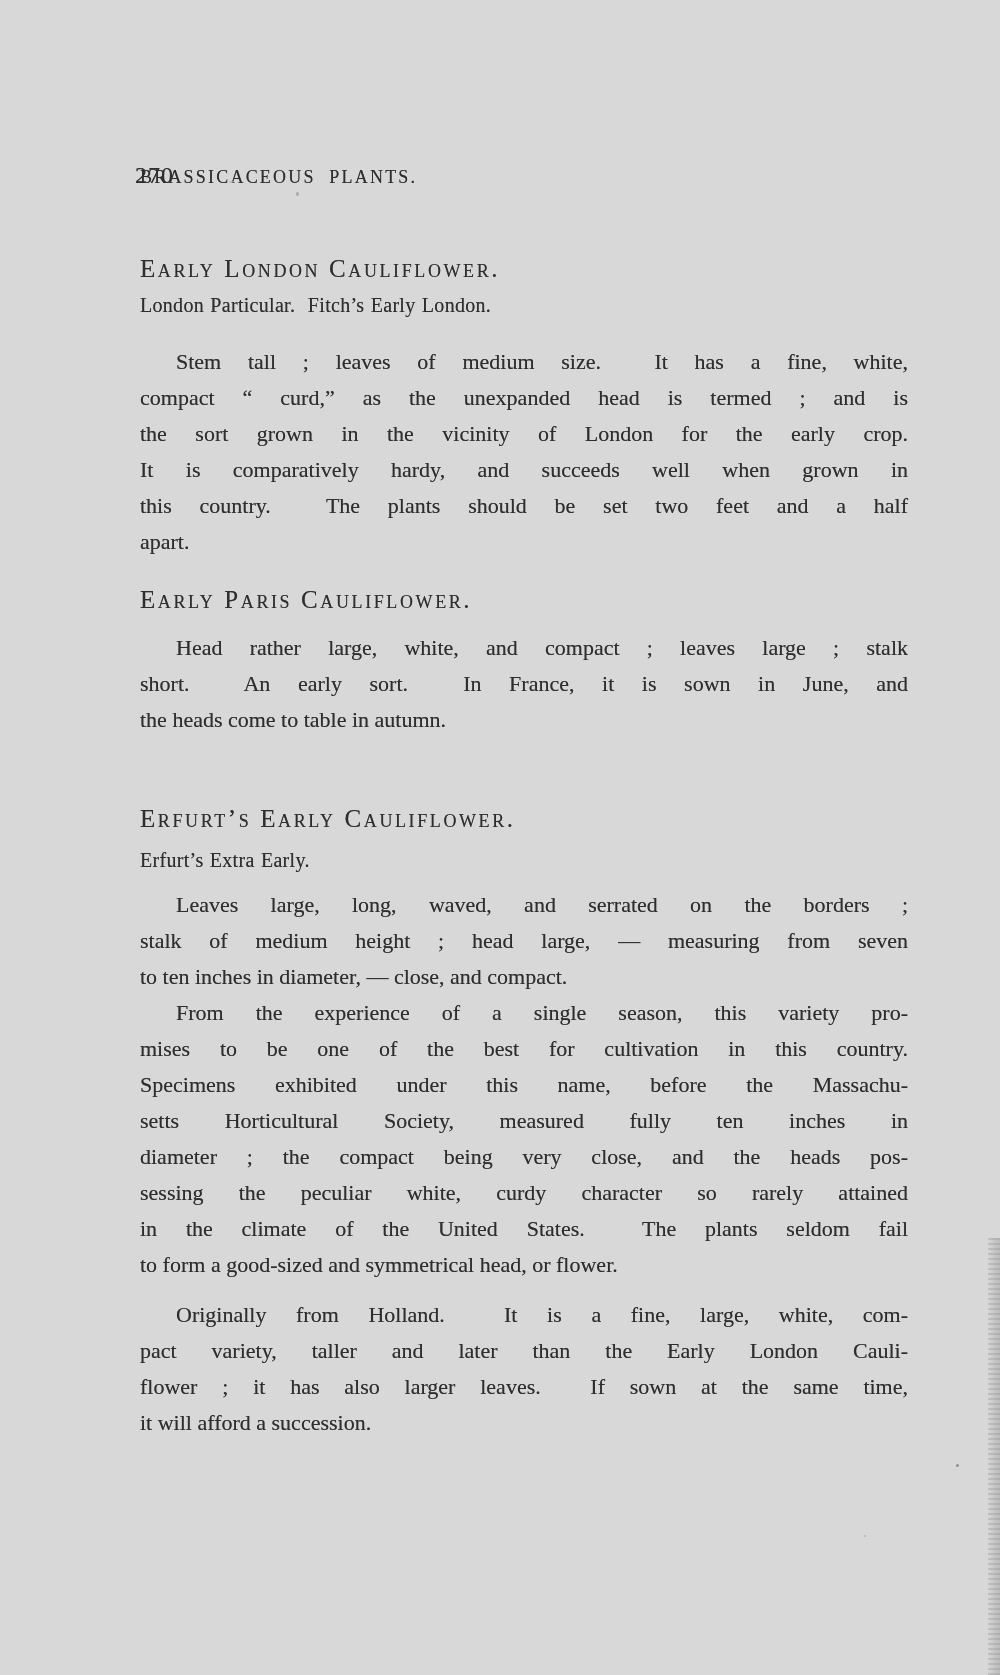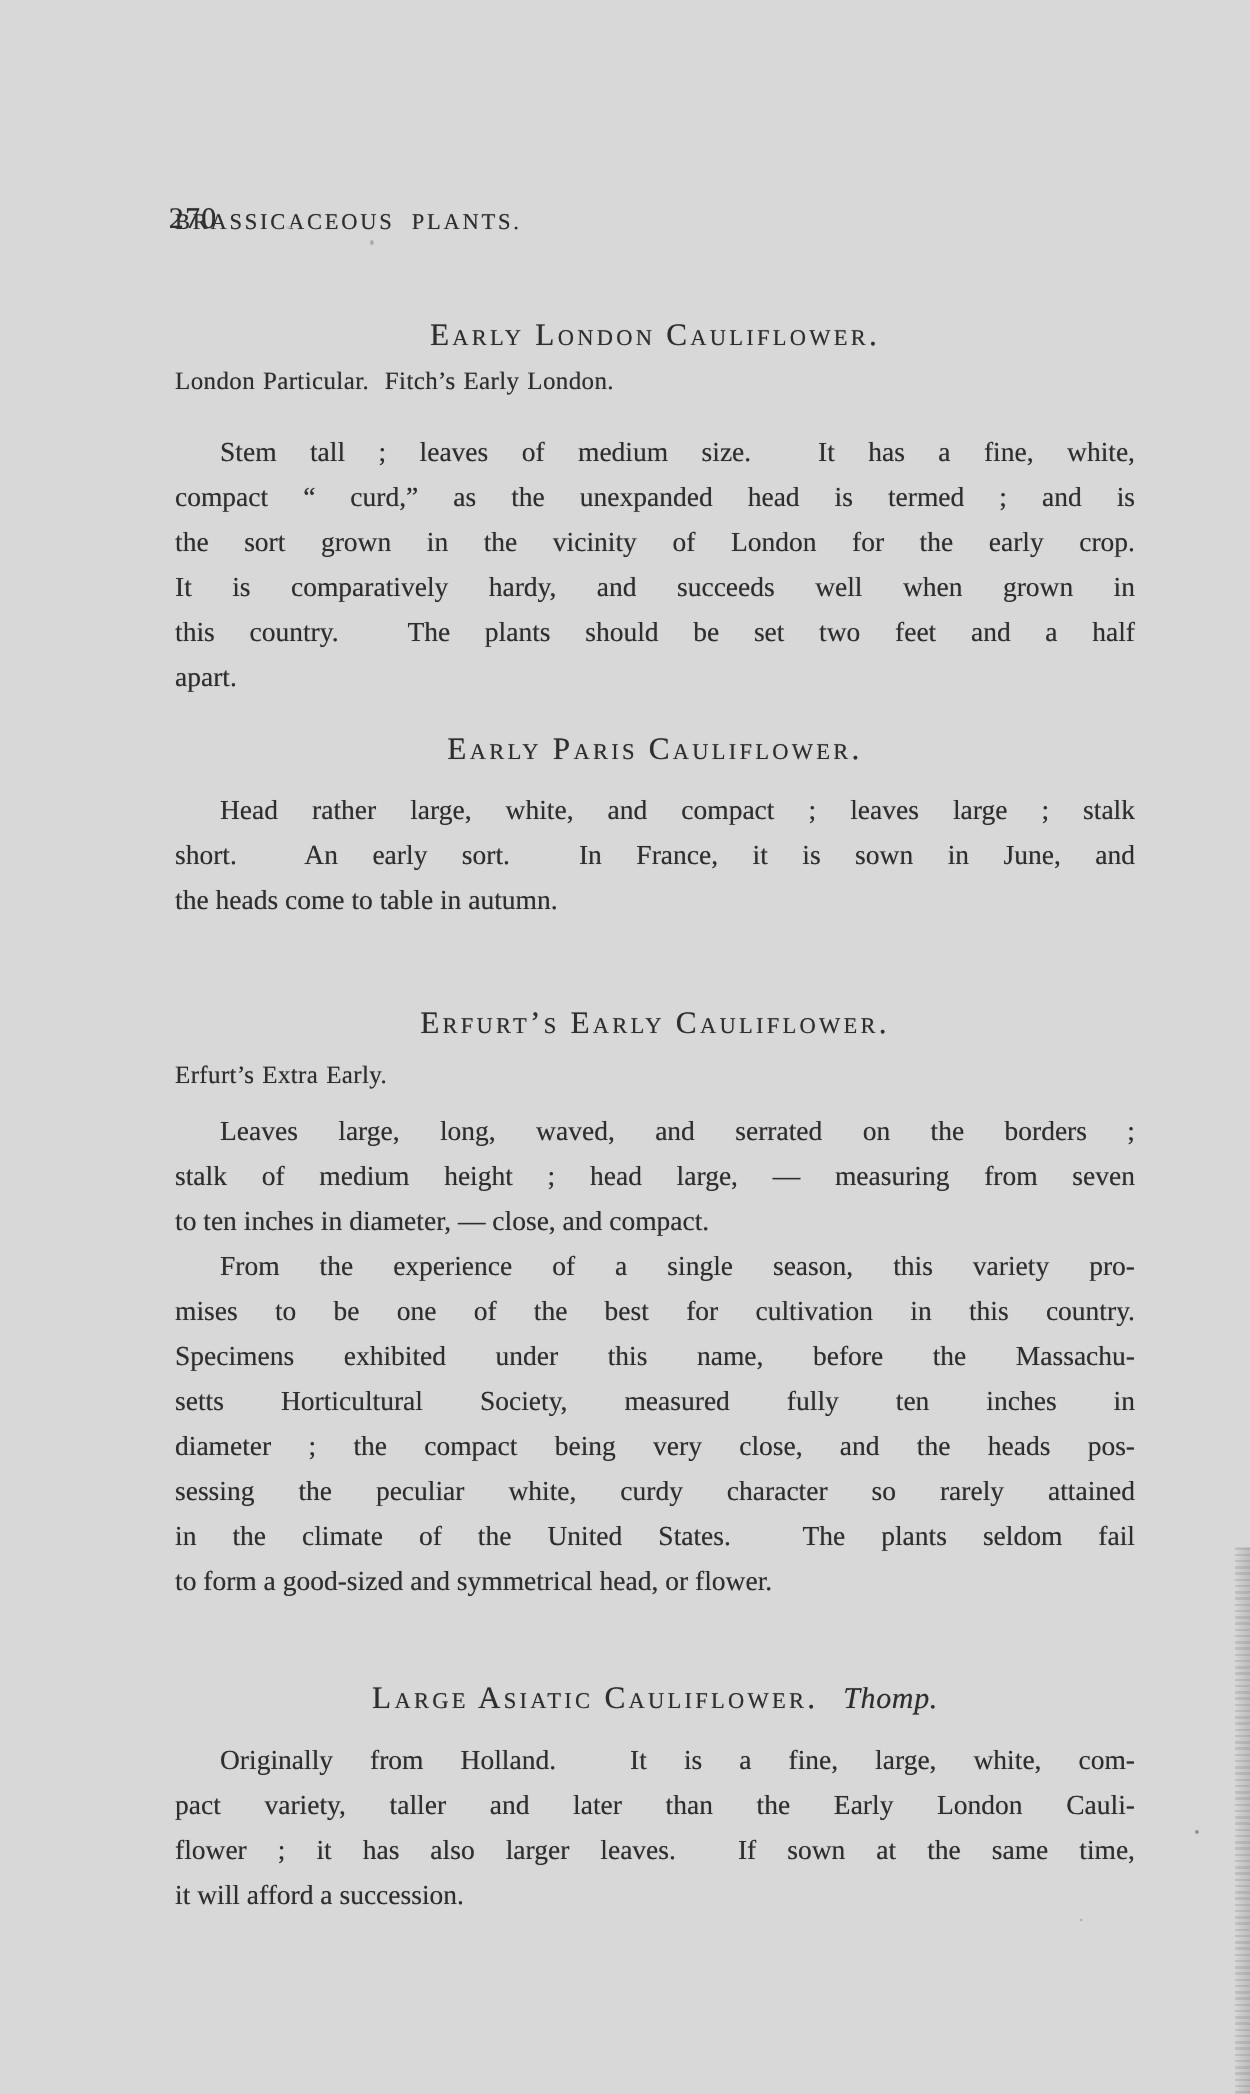--- a/index.html
+++ b/index.html
@@ -13,21 +13,21 @@
   
   .pagehead{position:absolute;left:140px;top:162px;width:768px;height:32px;
     text-shadow:0 0 .6px rgba(46,46,46,.55)}
   .pagenum{position:absolute;left:-5px;top:0;font-size:24px;letter-spacing:1px}
   .runhead{position:absolute;left:0;right:0;top:5px;text-align:left;
     font-size:18px;letter-spacing:2.2px;word-spacing:7px}
   
   main{position:absolute;left:140px;top:0;width:768px;
     text-shadow:0 0 .6px rgba(46,46,46,.55)}
   section{margin:0;padding:0}
-  .h-head{font-size:25px;line-height:34px;text-align:center;font-weight:400;margin:0}
+  .h-head{font-size:25px;line-height:34px;text-align:left;font-weight:400;margin:0}
   .sc{font-variant:small-caps;letter-spacing:2.6px}
   .auth{font-style:italic;letter-spacing:.5px;margin-left:20px;font-size:24px}
   .syn{font-size:20px;line-height:28px;margin:0;white-space:pre-wrap;
     letter-spacing:.3px;word-spacing:1px}
   .para{font-size:22px;line-height:36px;margin:0}
   .line{text-align:justify;text-align-last:justify;white-space:pre-wrap}
   .line.first{text-indent:36px}
   .line.last{text-align-last:left}
   
   #sec1 .h-head{margin-top:252px}
@@ -101,21 +101,20 @@
           <div class="line">Specimens exhibited under this name, before the Massachu-</div>
           <div class="line">setts Horticultural Society, measured fully ten inches in</div>
           <div class="line">diameter ; the compact being very close, and the heads pos-</div>
           <div class="line">sessing the peculiar white, curdy character so rarely attained</div>
           <div class="line">in the climate of the United States.  The plants seldom fail</div>
           <div class="line last">to form a good-sized and symmetrical head, or flower.</div>
         </div>
     </section>
 
     <section id="sec4">
-      <h2 class="h-head"><span class="sc">Large Asiatic Cauliflower.</span><span class="auth">Thomp.</span></h2>
       <div class="para">
           <div class="line first">Originally from Holland.  It is a fine, large, white, com-</div>
           <div class="line">pact variety, taller and later than the Early London Cauli-</div>
           <div class="line">flower ; it has also larger leaves.  If sown at the same time,</div>
           <div class="line last">it will afford a succession.</div>
         </div>
     </section>
 
   </main>
 

